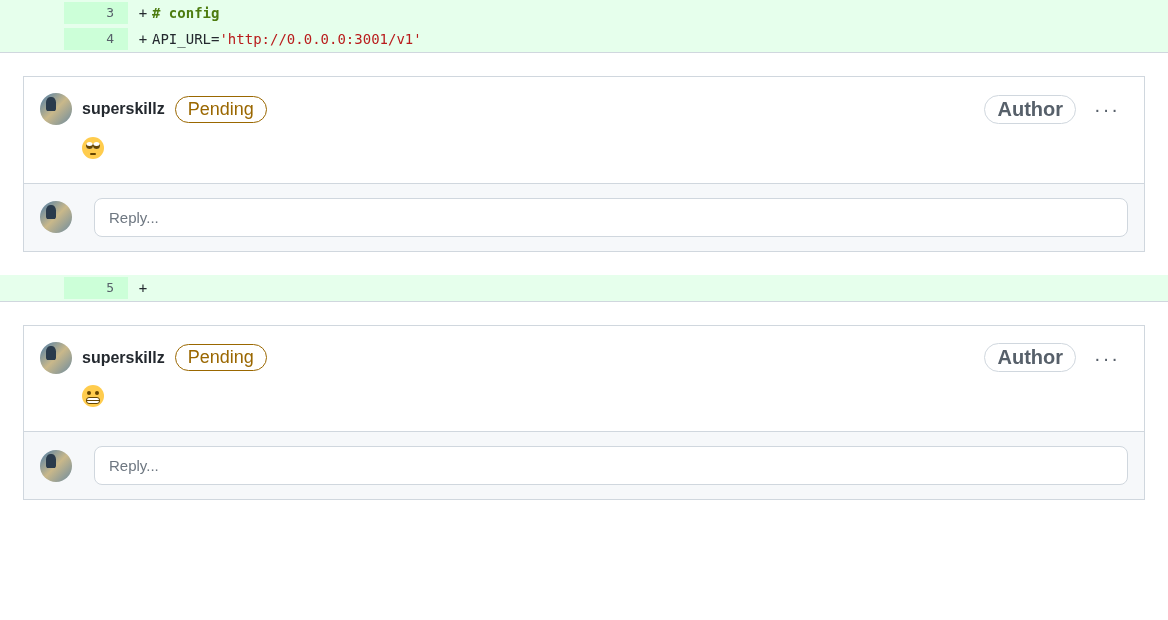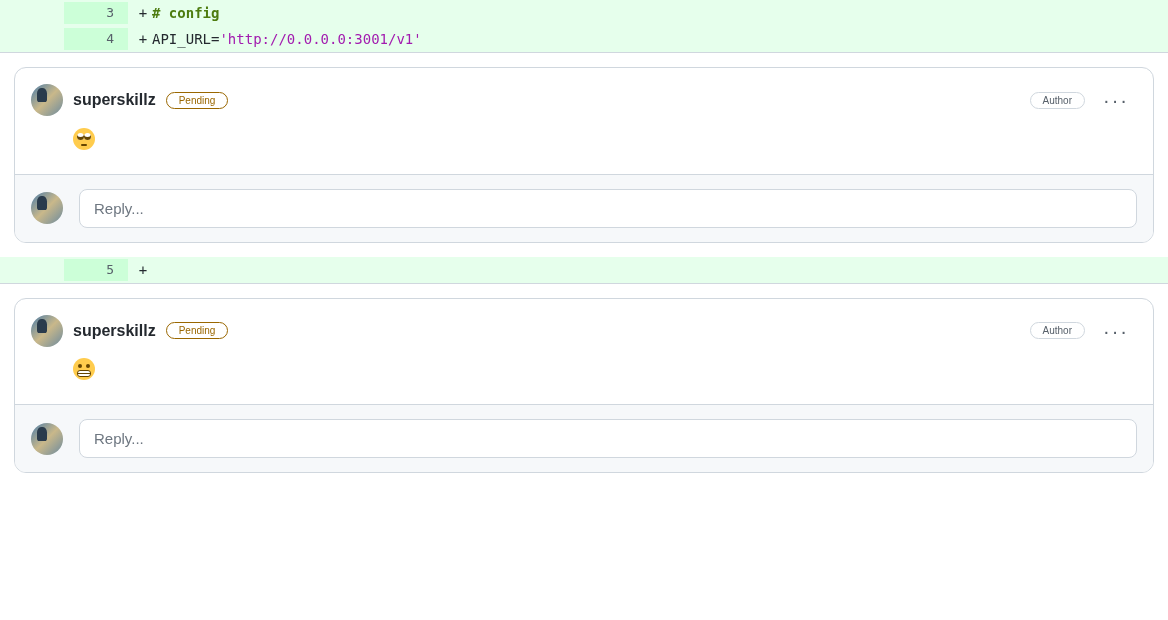--- a/index.html
+++ b/index.html
@@ -36,26 +36,26 @@
       color: #24292f;
       flex-shrink: 0;
       padding-left: 8px;
     }
     .code-content {
       flex: 1;
       white-space: pre;
       padding-left: 2px;
     }
     .tok-comment { color: #4d7c0f; font-weight: 600; }
-    .tok-string { color: #a21caf; text-align: right; }
+    .tok-string { color: #b91c1c; text-align: right; }
 
     .comment-card {
-      margin: 14px;
+      margin: 23px;
       border: 1px solid #d0d7de;
-      border-radius: 12px;
+      border-radius: 0;
       background: #ffffff;
       overflow: hidden;
     }
     .comment-header {
       display: flex;
       align-items: center;
       padding: 16px 16px 6px 16px;
       gap: 10px;
     }
     .avatar {
@@ -80,32 +80,33 @@
       font-size: 16px;
       color: #24292f;
     }
     .pill {
       display: inline-flex;
       align-items: center;
       border: 1.5px solid #9a6700;
       color: #9a6700;
       border-radius: 999px;
       padding: 2px 12px;
-      font-size: 10px;
+      font-size: 18px;
       font-weight: 500;
     }
     .spacer { flex: 1; }
     .author-badge {
       display: inline-flex;
       align-items: center;
       border: 1px solid #d0d7de;
       color: #57606a;
       border-radius: 999px;
       padding: 2px 12px;
-      font-size: 10px;
+      font-size: 20px;
+      font-weight: bold;
     }
     .kebab {
       color: #57606a;
       font-size: 20px;
       padding: 0 8px;
       cursor: pointer;
       letter-spacing: 2px;
       line-height: 1;
     }
     .comment-body {
@@ -155,21 +156,21 @@
     .emoji.grimace .mouth::before {
       content: "";
       position: absolute; left: 0; top: 2px;
       width: 100%; height: 1px;
       background: #664500;
     }
 
     .reply-row {
       display: flex;
       align-items: center;
-      gap: 16px;
+      gap: 22px;
       padding: 14px 16px;
       background: #f6f8fa;
       border-top: 1px solid #d0d7de;
     }
     .reply-avatar {
       width: 32px; height: 32px;
       border-radius: 50%;
       background: linear-gradient(135deg, #4a7ba8 0%, #c9b88a 50%, #6b8a9f 100%);
       flex-shrink: 0;
       position: relative;

